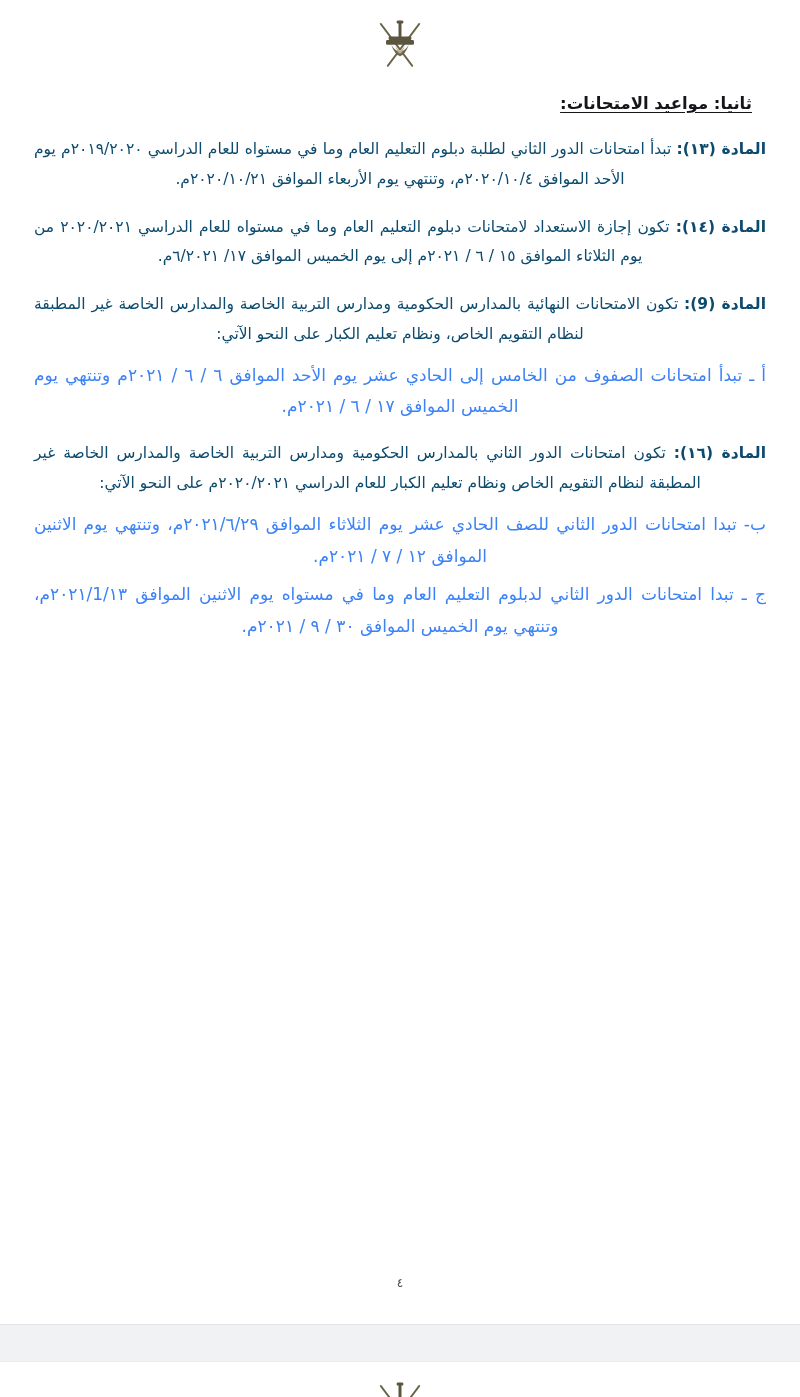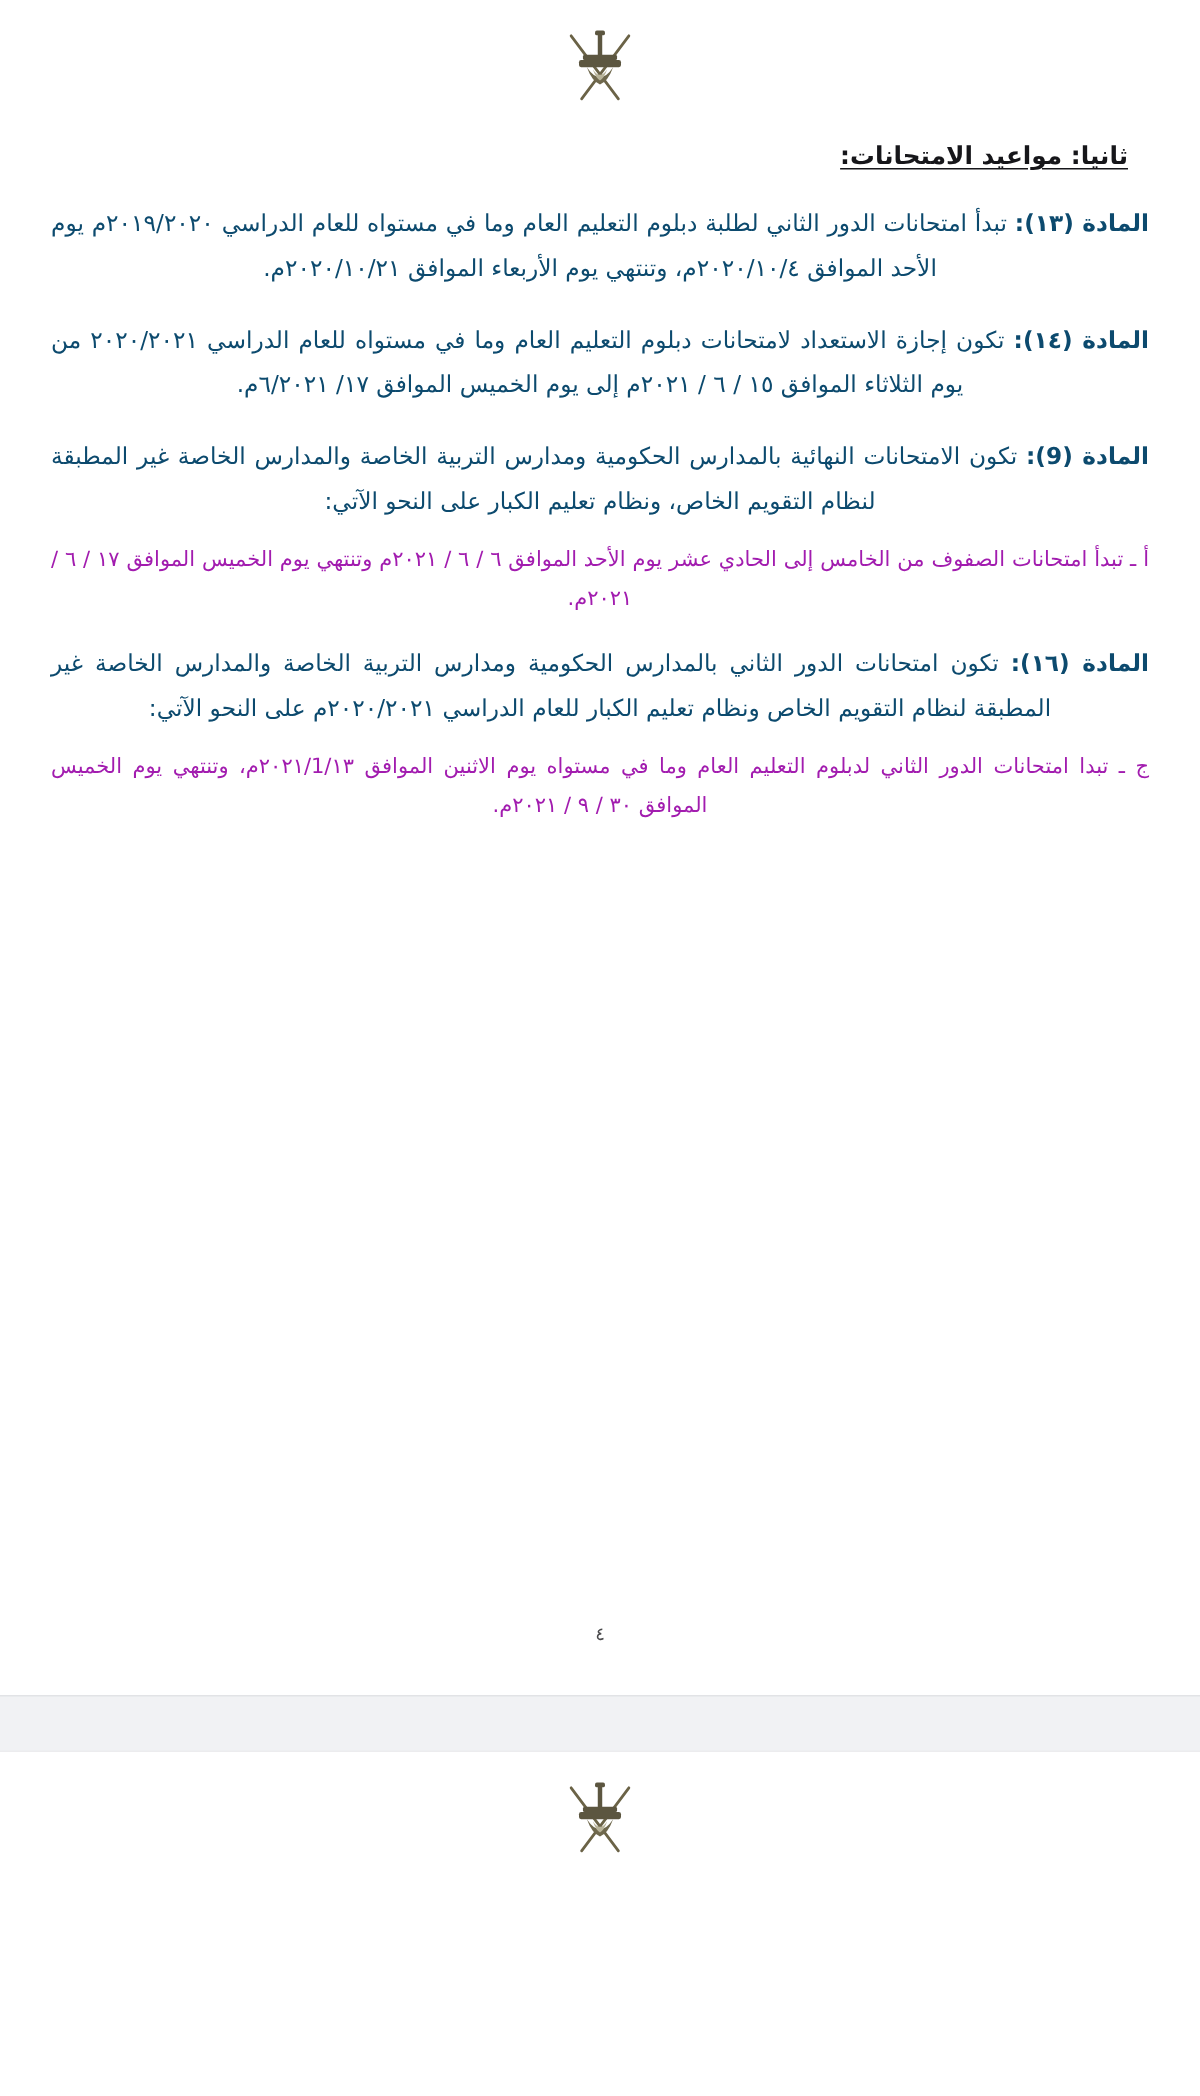--- a/index.html
+++ b/index.html
@@ -19,21 +19,21 @@
 
   .page {
     width: 800px;
     background: #ffffff;
     box-sizing: border-box;
     position: relative;
     overflow: hidden;
   }
 
   .page-one {
-    height: 1130px;
+    height: 1324px;
     padding: 16px 0 0 0;
   }
 
   .page-gap {
     height: 36px;
     background: #f1f2f4;
     border-top: 1px solid #e2e3e6;
     border-bottom: 1px solid #ececee;
   }
 
@@ -81,23 +81,23 @@
   }
 
   .article .label {
     font-weight: bold;
   }
 
   .subitem {
     margin: 0 0 6px 0;
     text-align: justify;
     text-align-last: center;
-    font-size: 14px;
+    font-size: 17px;
     line-height: 1.88;
-    color: #a21caf;
+    color: #3b82f6;
     padding: 0 8px 0 8px;
   }
 
   .intro-block {
     margin-bottom: 10px;
   }
 
   .sub-group {
     margin: 0 0 16px 0;
   }
@@ -158,20 +158,21 @@
       </p>
       <div class="sub-group">
         <p class="subitem">أ ـ تبدأ امتحانات الصفوف من الخامس إلى الحادي عشر يوم الأحد الموافق ٦ / ٦ / ٢٠٢١م وتنتهي يوم الخميس الموافق ١٧ / ٦ / ٢٠٢١م.</p>
       </div>
 
       <p class="article intro-block">
         <span class="label">المادة (١٦):</span>
         <span>تكون امتحانات الدور الثاني بالمدارس الحكومية ومدارس التربية الخاصة والمدارس الخاصة غير المطبقة لنظام التقويم الخاص ونظام تعليم الكبار للعام الدراسي ٢٠٢٠/٢٠٢١م على النحو الآتي:</span>
       </p>
       <div class="sub-group">
+        <p class="subitem">ب- تبدا امتحانات الدور الثاني للصف الحادي عشر يوم الثلاثاء الموافق ٢٠٢١/٦/٢٩م، وتنتهي يوم الاثنين الموافق ١٢ / ٧ / ٢٠٢١م.</p>
         <p class="subitem">ج ـ تبدا امتحانات الدور الثاني لدبلوم التعليم العام وما في مستواه يوم الاثنين الموافق ٢٠٢١/1/١٣م، وتنتهي يوم الخميس الموافق ٣٠ / ٩ / ٢٠٢١م.</p>
       </div>
 
     </div>
 
     <div class="page-number">٤</div>
   </div>
 
   <div class="page-gap"></div>
 

